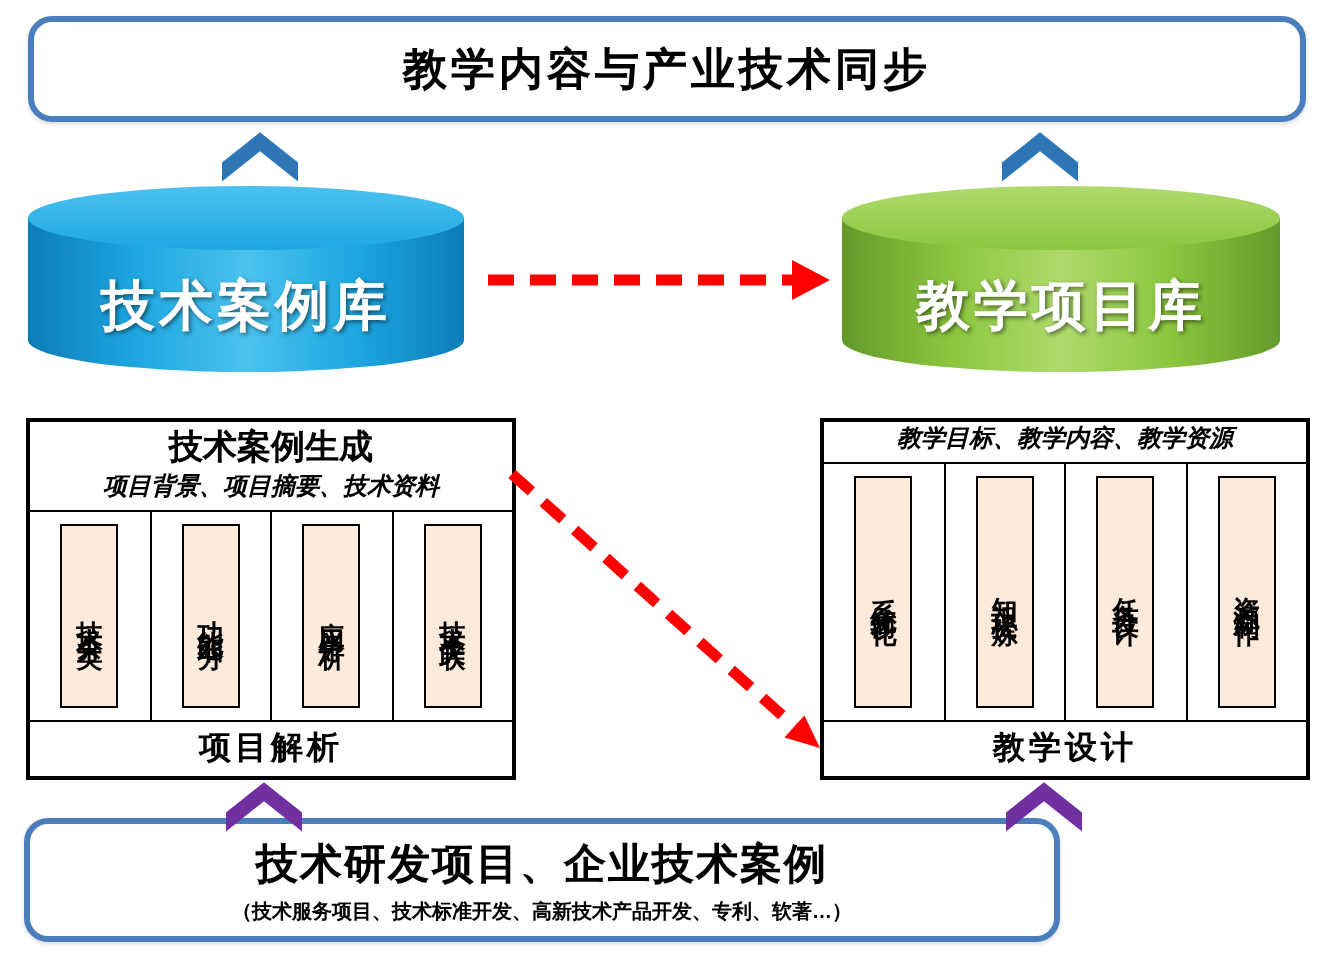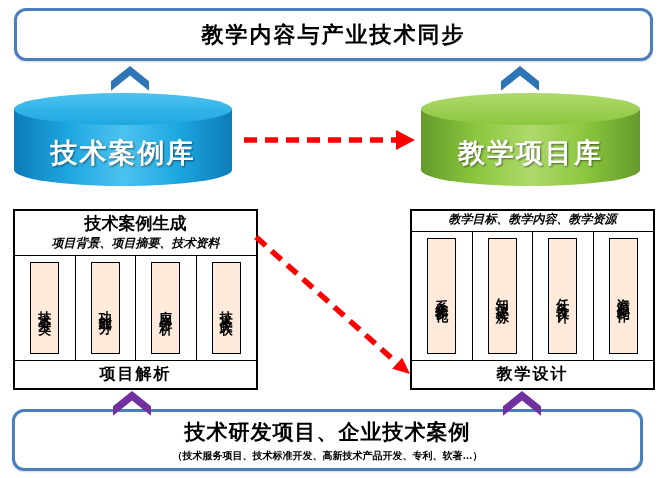--- a/index.html
+++ b/index.html
@@ -10,21 +10,21 @@
 
   
   .banner {
     position:absolute; border:3px solid var(--banner-border,#4a7ebc);
     border-radius:12px; background:#ffffff; display:flex; flex-direction:column;
     align-items:center; justify-content:center; box-sizing:border-box;
     box-shadow:0 1px 2px rgba(0,0,0,0.15);
   }
   .top-banner { left:14px; top:8px; width:639px; height:53px; }
   .top-banner .line1 { font-size:22px; font-weight:bold; letter-spacing:2px;font-family:Liberation Mono, monospace; }
-  .bottom-banner { left:12px; top:409px; width:631px; height:62px; }
+  .bottom-banner { left:12px; top:409px; width:518px; height:62px; }
   .bottom-banner .line1 { font-size:21px; font-weight:bold; letter-spacing:1px; }
   .bottom-banner .line2 { font-size:10px; font-weight:bold; margin-top:3px; }
 
   
   .chev { position:absolute; width:38px; height:27px; z-index:5; }
   .chev-blue-left  { left:111px; top:64px; }
   .chev-blue-right { left:501px; top:64px; }
   .chev-purple-left  { left:113px; top:389px; }
   .chev-purple-right { left:503px; top:389px; }
 

